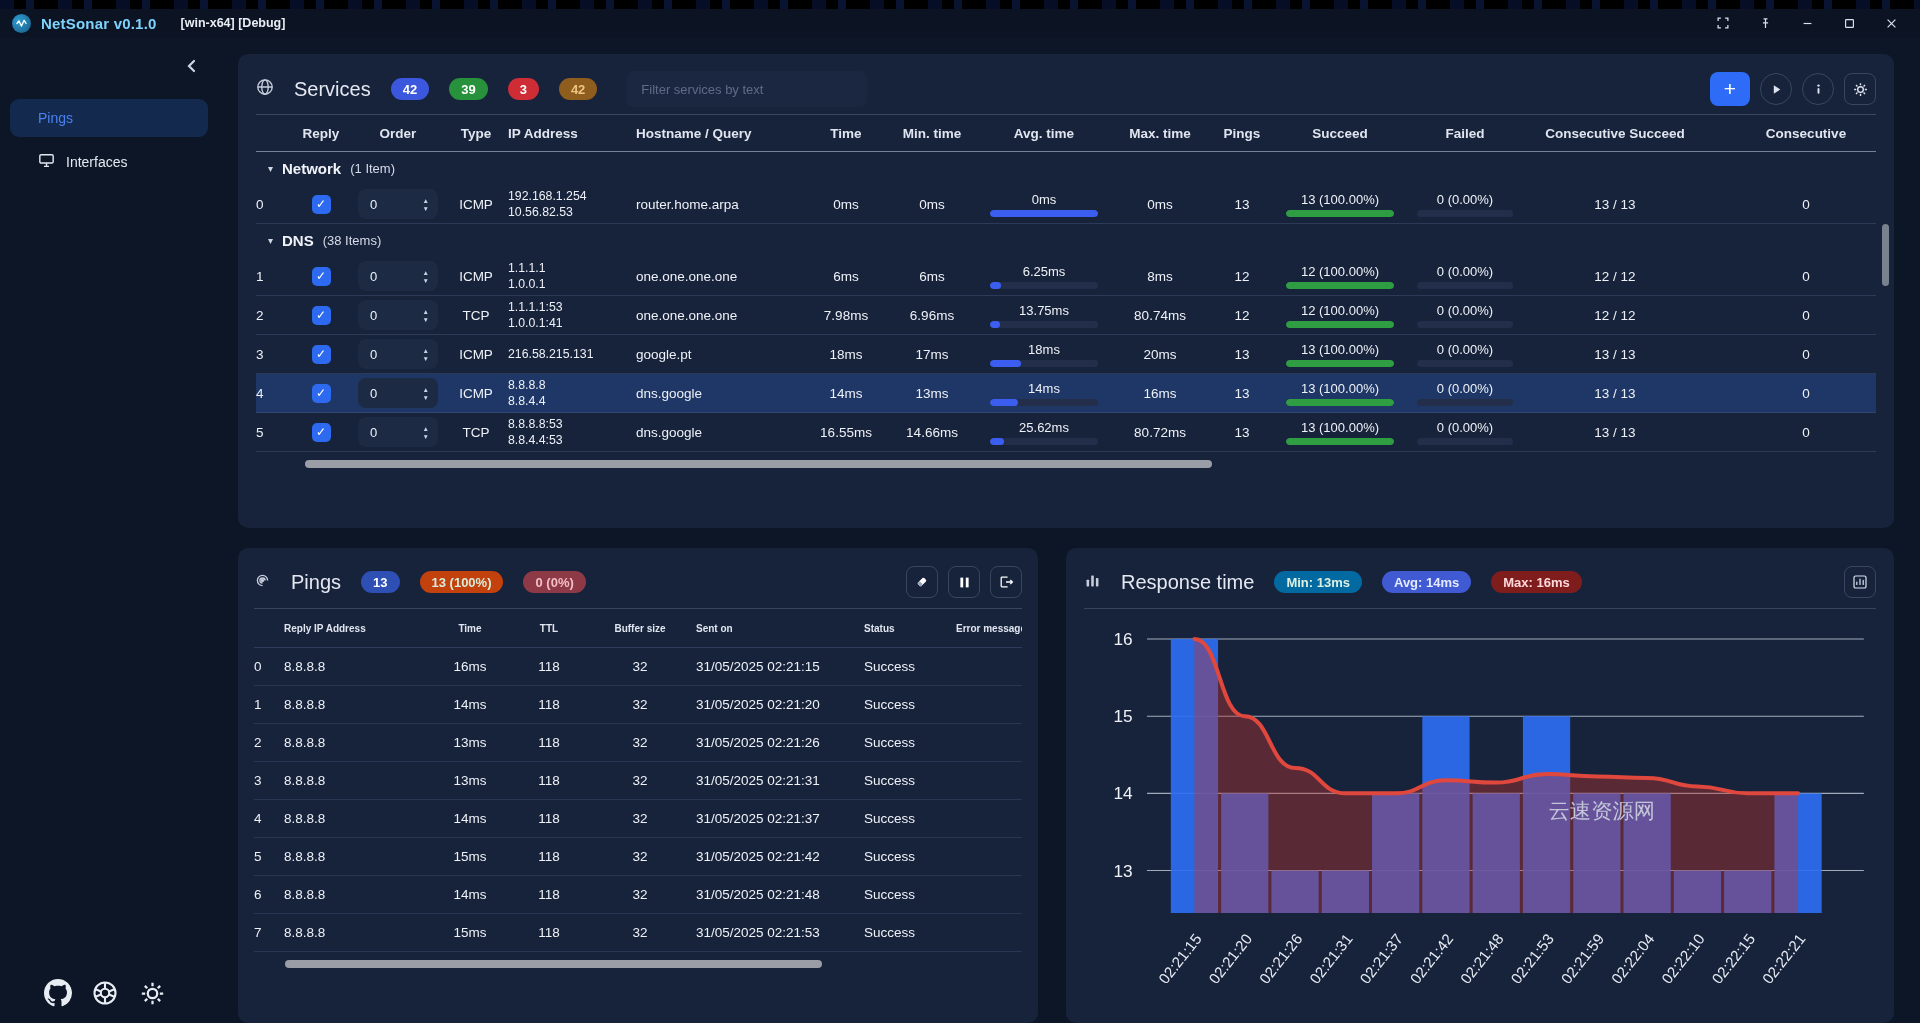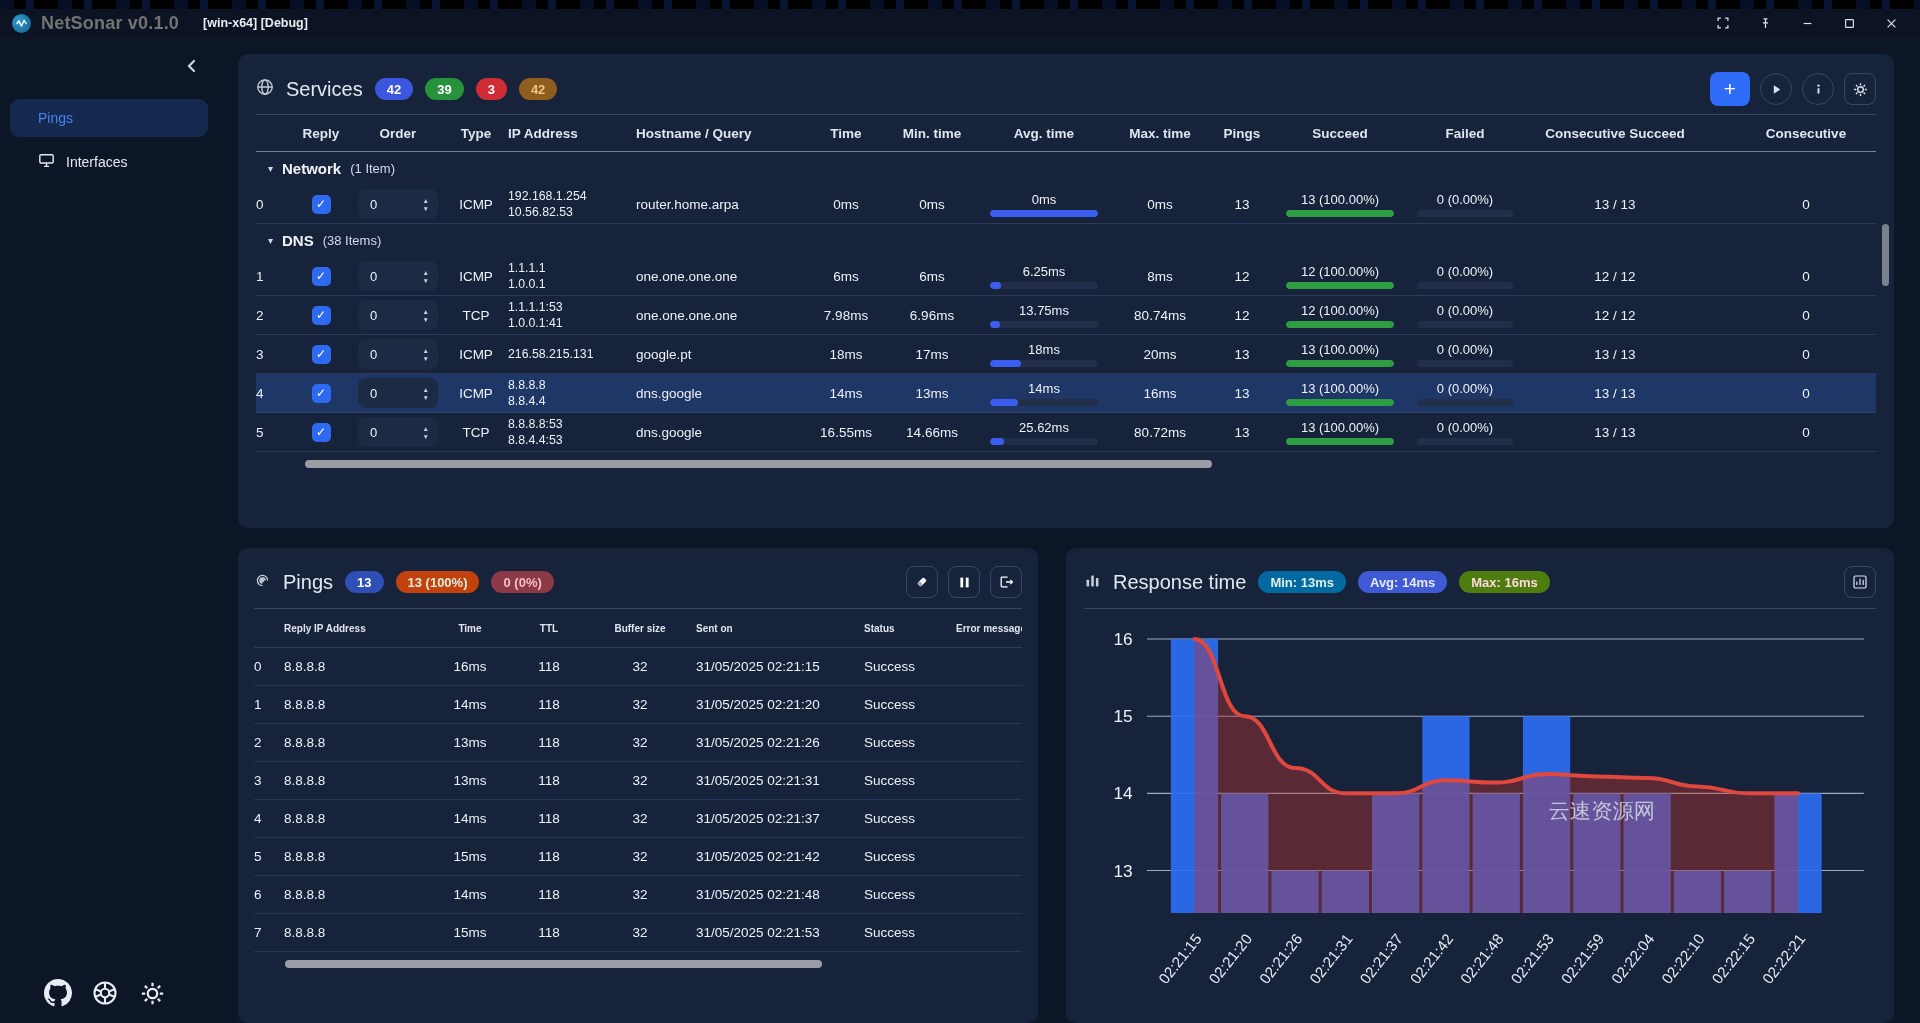--- a/index.html
+++ b/index.html
@@ -2,48 +2,48 @@
 <html><head>
 <meta charset="utf-8">
 <style>
   html,body{margin:0;padding:0;background:#000;}
   body{width:1920px;height:1023px;overflow:hidden;font-family:"Liberation Sans",sans-serif;color:#eef1f7;}
   .glitch{height:9px;background:
     repeating-linear-gradient(90deg,#0a1a45 0 14px,#000 14px 26px,#10245a 26px 34px,#000 34px 58px);
     opacity:.55;}
   .titlebar{height:28px;background:#0c1423;display:flex;align-items:center;padding:0 12px;gap:10px;}
   .logo{width:19px;height:19px;border-radius:50%;background:radial-gradient(circle at 35% 35%,#2f9ccf,#155a86);display:flex;align-items:center;justify-content:center;flex-shrink:0;}
-  .title-text{font-size:18px;font-weight:700;color:#737373;letter-spacing:.2px;}
+  .title-text{font-size:15px;font-weight:700;color:#7dd3fc;letter-spacing:.2px;}
   .title-tags{font-size:12.5px;font-weight:700;color:#e9edf4;margin-left:14px;}
   .win-controls{margin-left:auto;display:flex;align-items:center;gap:8px;}
   .win-btn{width:34px;height:22px;display:flex;align-items:center;justify-content:center;color:#dbe2ee;}
   .app{display:flex;height:986px;background:#0d1626;}
   .sidebar{width:218px;flex-shrink:0;position:relative;}
   .collapse-btn{position:absolute;top:20px;right:18px;width:18px;height:18px;display:flex;align-items:center;justify-content:center;color:#cdd5e3;}
   .nav{margin-top:62px;display:flex;flex-direction:column;gap:6px;}
   .nav-item{height:38px;margin:0 10px;border-radius:9px;display:flex;align-items:center;padding-left:28px;font-size:14px;gap:11px;color:#e3e8f1;}
   .nav-item.active{background:#13294e;color:#4a80f0;}
   .sb-footer{position:absolute;bottom:14px;left:42px;display:flex;gap:15px;align-items:center;}
   .foot-ic{width:32px;height:32px;display:flex;align-items:center;justify-content:center;}
   .main{flex:1;padding:17px 26px 0 20px;display:flex;flex-direction:column;min-width:0;}
   .card{background:#17233b;border-radius:10px;}
   .services-card{height:462px;padding:12px 18px 0;position:relative;overflow:hidden;}
-  .card-head{display:flex;align-items:center;gap:12px;height:46px;}
+  .card-head{display:flex;align-items:center;gap:20px;height:46px;}
   .panel-title{font-size:20px;color:#e4e8f1;}
   .badge{height:22px;min-width:26px;padding:0 12px;border-radius:13px;display:flex;align-items:center;justify-content:center;font-size:13px;font-weight:700;box-sizing:border-box;}
   .badge.blue{background:#3b57dd;color:#fff;}
   .badge.green{background:#27913c;color:#fff;}
   .badge.red{background:#cf2d35;color:#fff;}
   .badge.amber{background:#8f5d1e;color:#eec584;}
   .badge.dblue{background:#2e4fb4;color:#fff;}
   .badge.dgreen{background:#c2410c;color:#d8ecdc;}
   .badge.dred{background:#8e3a46;color:#f3bec6;}
   .badge.mgreen{background:#0369a1;color:#ddf0e2;}
   .badge.mblue{background:#3f5ad2;color:#e4eaff;}
-  .badge.mred{background:#4d7c0f;color:#ffd7dc;}
+  .badge.mred{background:#7f1d1d;color:#ffd7dc;}
   .filter{margin-left:10px;width:212px;height:36px;background:#1b2740;border:none;border-radius:7px;color:#cdd5e6;padding:0 14px;font-size:13px;font-family:"Liberation Sans",sans-serif;}
   .filter::placeholder{color:#5f6b88;}
   .head-actions{margin-left:auto;display:flex;gap:10px;align-items:center;}
   .btn-add{width:40px;height:34px;border-radius:8px;background:#2e6bf6;color:#fff;font-size:21px;display:flex;align-items:center;justify-content:center;line-height:0;}
   .btn-ghost{width:32px;height:32px;border-radius:50%;border:1.5px solid #3a465f;display:flex;align-items:center;justify-content:center;box-sizing:border-box;color:#dce3ef;}
   .btn-ghost.square{border-radius:8px;}
   .svc-wrap{overflow:hidden;margin-top:2px;}
   .svc-grid{width:1650px;--svc-cols:34px 62px 92px 64px 128px 170px 80px 92px 132px 100px 64px 132px 118px 182px 200px;}
   .svc-header{display:grid;grid-template-columns:var(--svc-cols);height:36px;align-items:center;border-top:1px solid #3a4660;border-bottom:1px solid #77819a;font-size:13.5px;color:#e0e5ef;font-weight:600;}
   .svc-row{display:grid;grid-template-columns:var(--svc-cols);align-items:center;height:38px;border-bottom:1px solid rgba(74,90,128,.42);font-size:13.5px;}
@@ -170,20 +170,21 @@
               <circle cx="10" cy="10" r="8"></circle>
               <ellipse cx="10" cy="10" rx="3.6" ry="8"></ellipse>
               <path d="M2 10h16"></path>
             </svg>
         </span>
         <span class="panel-title">Services</span>
         <span class="badge blue">42</span>
         <span class="badge green">39</span>
         <span class="badge red">3</span>
         <span class="badge amber">42</span>
+        <input class="filter" placeholder="Filter services by text" style="">
         <div class="head-actions">
           <div class="btn-add">+</div>
           <div class="btn-ghost">
             <svg width="13" height="13" viewBox="0 0 12 12">
                 <path d="M3.5 2l6 4-6 4z" fill="#dce3ef"></path>
               </svg>
           </div>
           <div class="btn-ghost">
             <svg width="13" height="13" viewBox="0 0 12 12" fill="#dce3ef">
                 <circle cx="6" cy="2.4" r="1.1"></circle>

